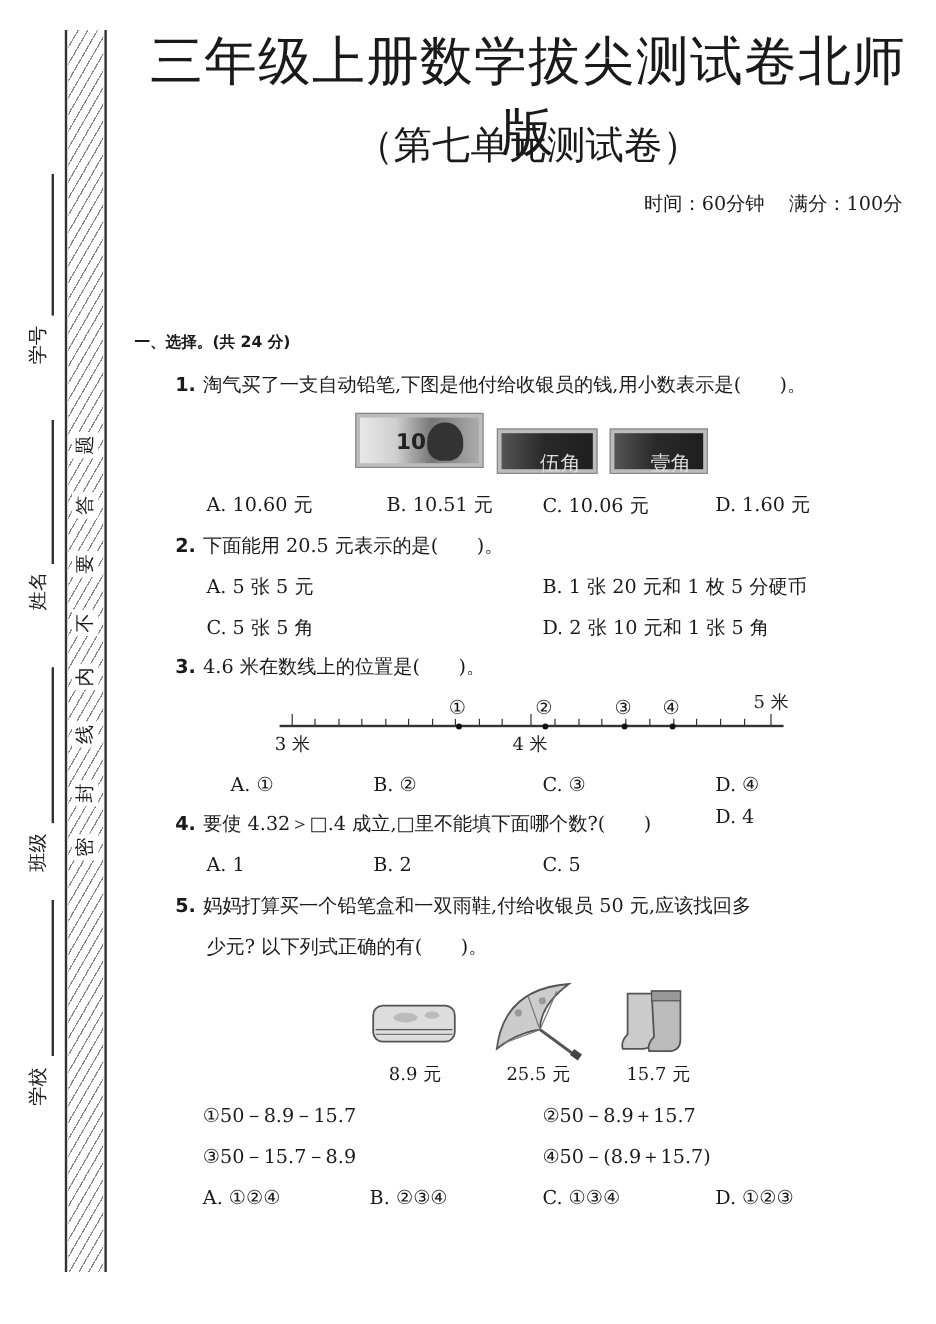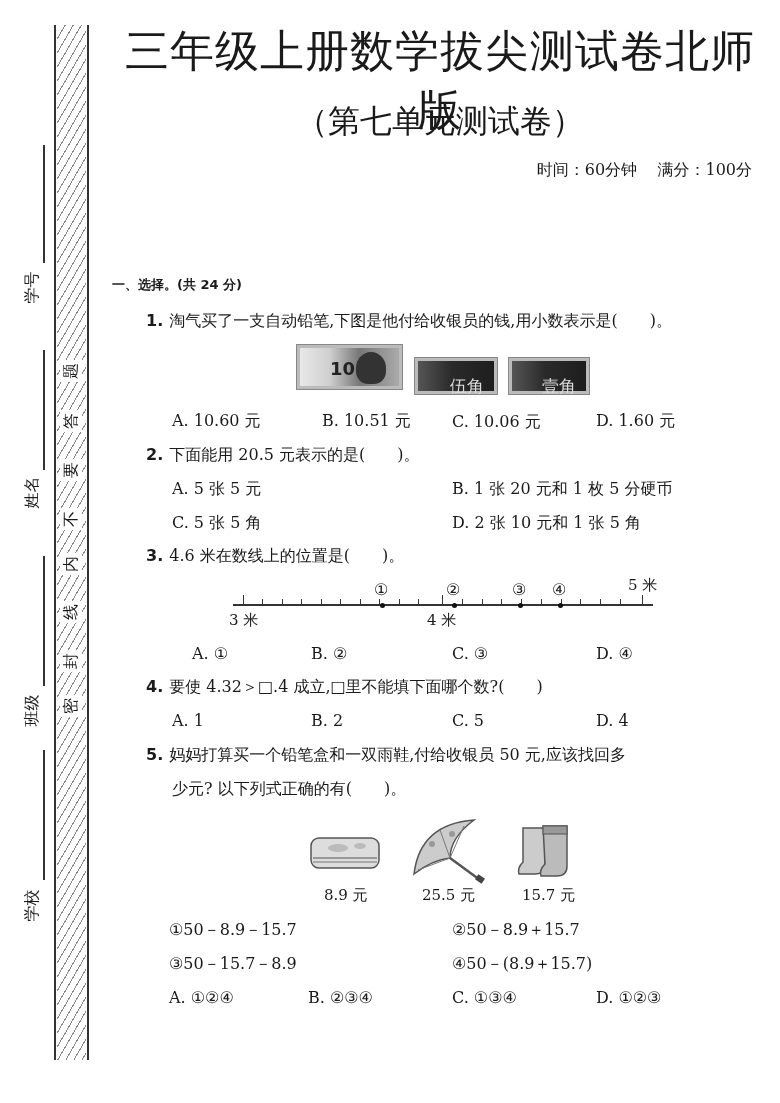--- a/index.html
+++ b/index.html
@@ -173,21 +173,21 @@
 <div class="abs opt" style="left:311px;top:644px;">B. ②</div>
 <div class="abs opt" style="left:452px;top:644px;">C. ③</div>
 <div class="abs opt" style="left:596px;top:644px;">D. ④</div>
 
 <div class="abs q" style="top:677px;">
   <b>4.</b><span>要使 4.32＞□.4 成立,□里不能填下面哪个数?(　　)</span>
 </div>
 <div class="abs opt" style="left:172px;top:711px;">A. 1</div>
 <div class="abs opt" style="left:311px;top:711px;">B. 2</div>
 <div class="abs opt" style="left:452px;top:711px;">C. 5</div>
-<div class="abs opt" style="left:596px;top:711px;">D. 4</div>
+<div class="abs opt" style="left:596px;top:671px;">D. 4</div>
 
 <div class="abs q" style="top:745px;">
   <b>5.</b><span>妈妈打算买一个铅笔盒和一双雨鞋,付给收银员 50 元,应该找回多</span>
 </div>
 <div class="abs q" style="left:172px;top:779px;">少元? 以下列式正确的有(　　)。</div>
 
 <svg class="abs" style="left:308px;top:832px;" width="76" height="42">
   <rect x="3" y="6" width="68" height="30" rx="8" fill="#ddd" stroke="#555" stroke-width="1.5"></rect>
   <line x1="5" y1="26" x2="69" y2="26" stroke="#555"></line>
   <line x1="5" y1="30" x2="69" y2="30" stroke="#777"></line>

